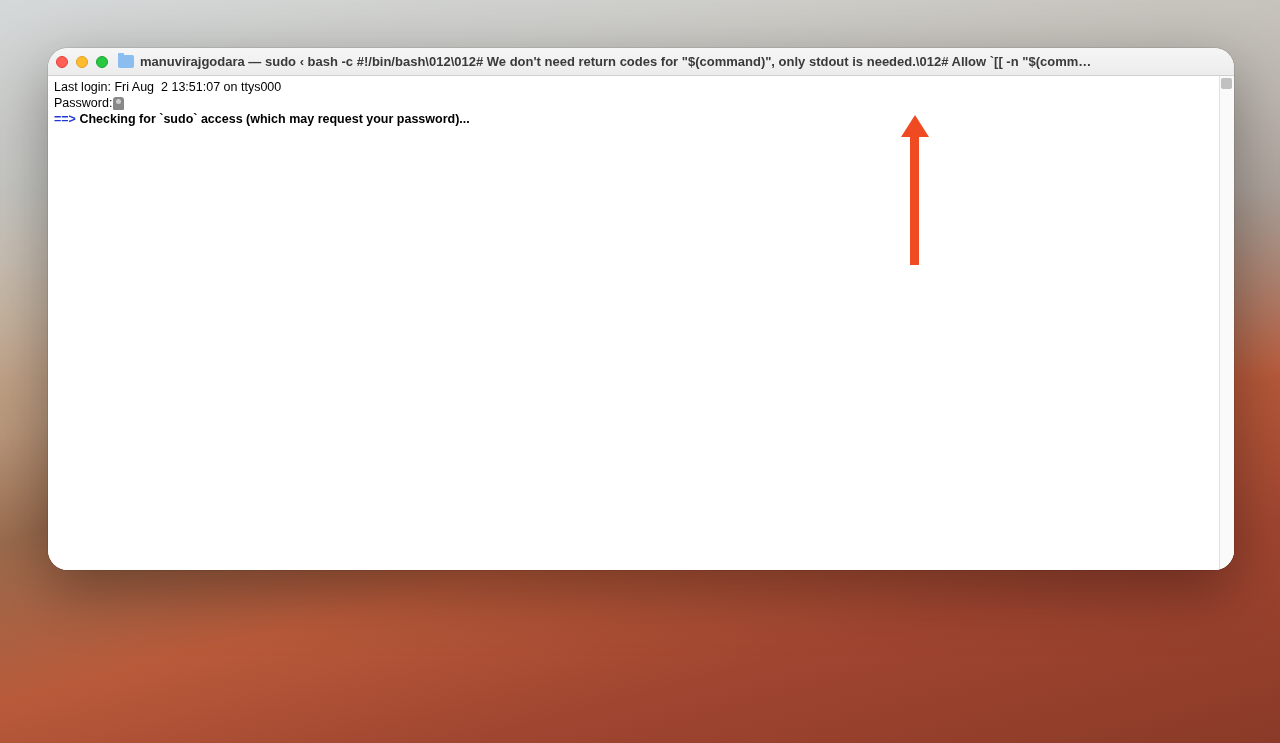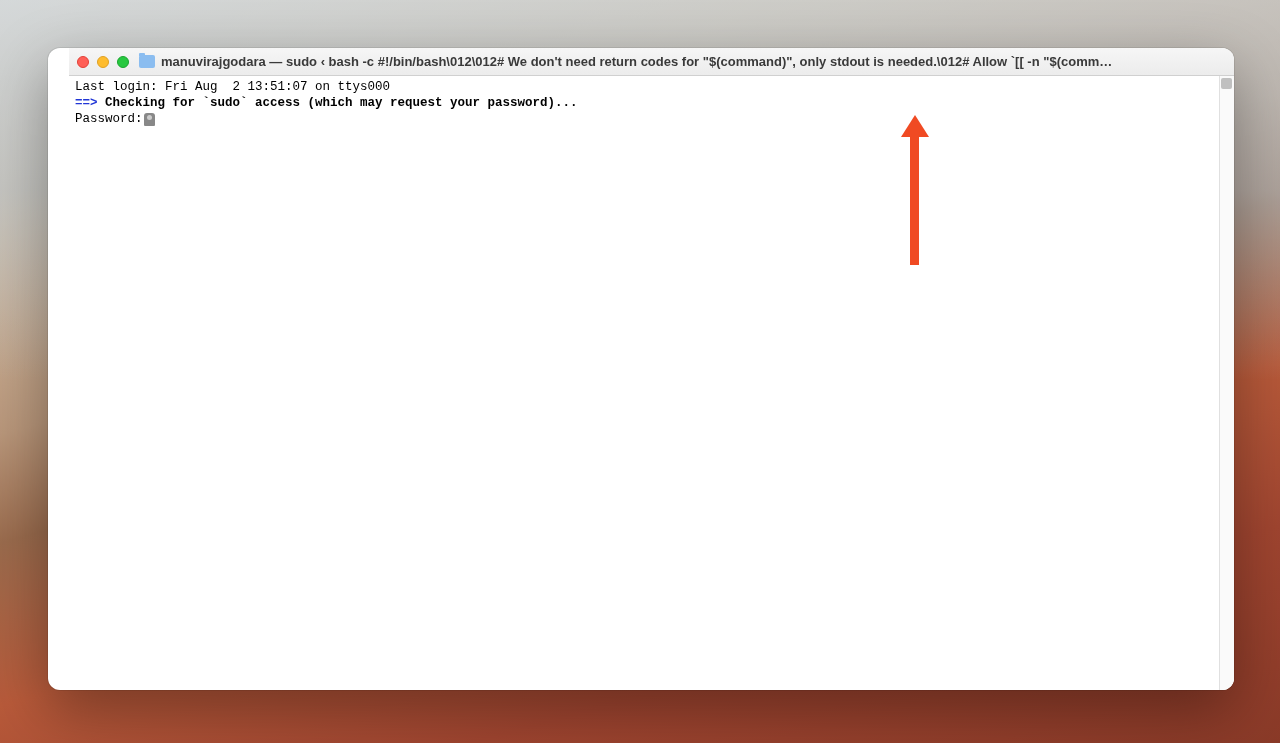--- a/index.html
+++ b/index.html
@@ -38,28 +38,27 @@
       right: 0;
       height: 380px;
       background: linear-gradient(180deg, #c8d4dc 0%, #b8c4cc 50%, transparent 100%);
       opacity: 0.6;
     }
     .terminal-window {
       position: absolute;
       top: 48px;
       left: 48px;
       width: 1186px;
-      height: 642px;
+      height: 522px;
       background: #ffffff;
-      border-radius: 12px;
+      border-radius: 20px;
       box-shadow: 0 20px 60px rgba(0,0,0,0.35), 0 0 0 1px rgba(0,0,0,0.08);
       overflow: hidden;
       display: flex;
       flex-direction: column;
-      padding-left: 21px;
     }
     .title-bar {
       height: 28px;
       background: linear-gradient(180deg, #f6f6f6 0%, #ececec 100%);
       border-bottom: 1px solid #d0d0d0;
       display: flex;
       align-items: center;
       padding: 0 8px;
       position: relative;
     }
@@ -101,21 +100,21 @@
       color: #3a3a3a;
       white-space: nowrap;
       overflow: hidden;
       text-overflow: ellipsis;
       flex: 1;
     }
     .terminal-body {
       flex: 1;
       background: #ffffff;
       padding: 3px 6px;
-      font-family: Liberation Mono, monospace;
+      font-family: Liberation Sans, sans-serif;
       font-size: 12.5px;
       line-height: 16px;
       color: #000000;
       position: relative;
       overflow: hidden;
     }
     .terminal-line {
       white-space: pre;
     }
     .arrow-prefix {
@@ -200,22 +199,22 @@
     <div class="traffic-lights">
       <div class="traffic-light tl-close"></div>
       <div class="traffic-light tl-min"></div>
       <div class="traffic-light tl-max"></div>
     </div>
     <div class="folder-icon"></div>
     <div class="title-text">manuvirajgodara — sudo ‹ bash -c #!/bin/bash\012\012# We don't need return codes for "$(command)", only stdout is needed.\012# Allow `[[ -n "$(comm…</div>
   </div>
   <div class="terminal-body">
     <div class="terminal-line">Last login: Fri Aug  2 13:51:07 on ttys000</div>
+    <div class="terminal-line"><span>Password:</span><span class="key-icon"></span></div>
     <div class="terminal-line"><span class="arrow-prefix">==&gt;</span><span class="bold-text"> Checking for `sudo` access (which may request your password)...</span></div>
-    <div class="terminal-line"><span>Password:</span><span class="key-icon"></span></div>
     <div class="scrollbar-track">
       <div class="scrollbar-thumb"></div>
     </div>
   </div>
 </div>
 
 <div class="annotation-arrow">
   <div class="arrow-head"></div>
   <div class="arrow-shaft"></div>
 </div>

